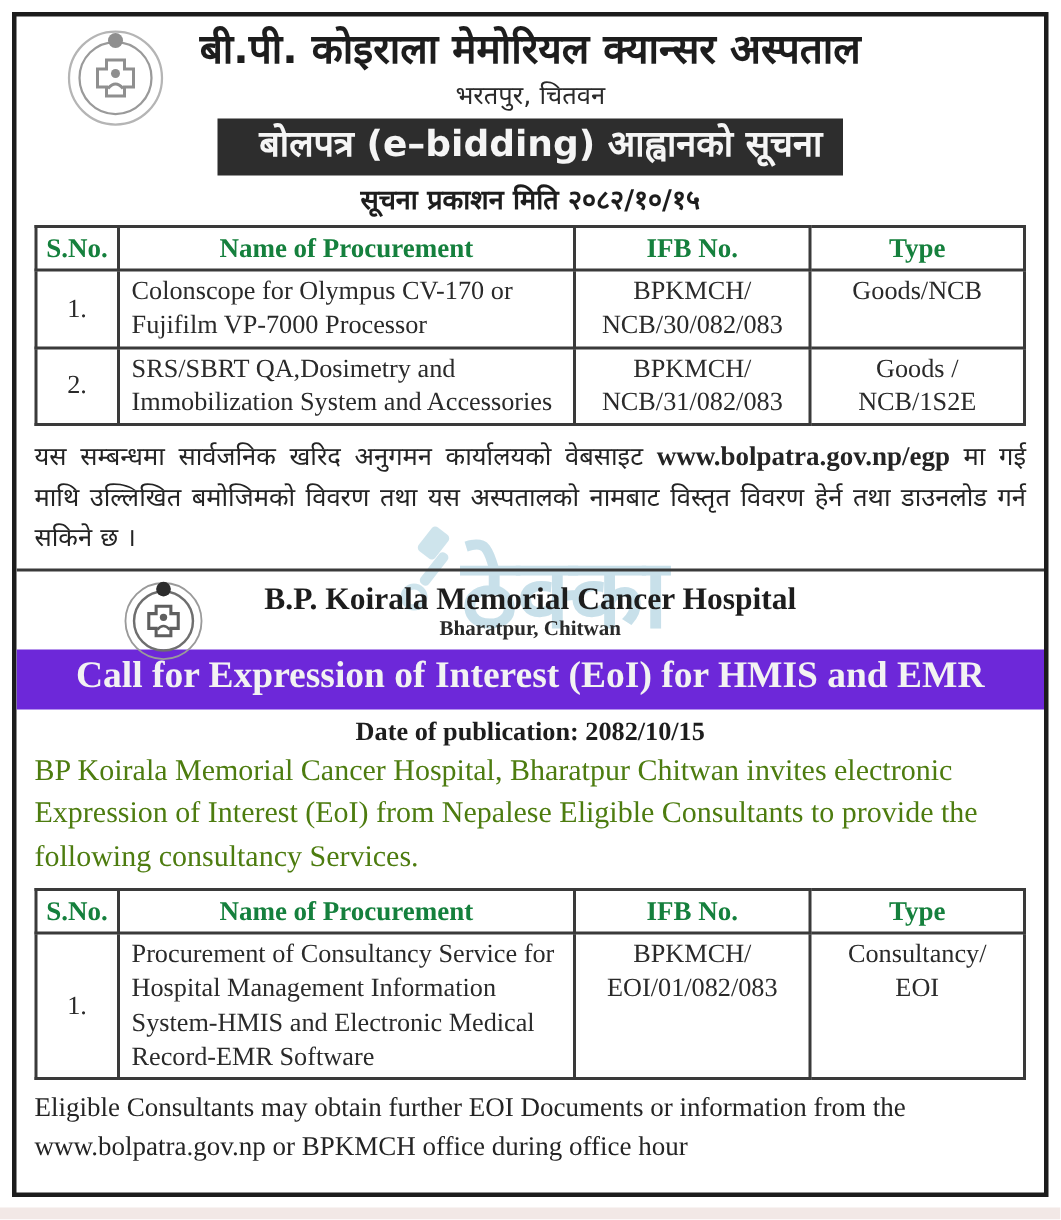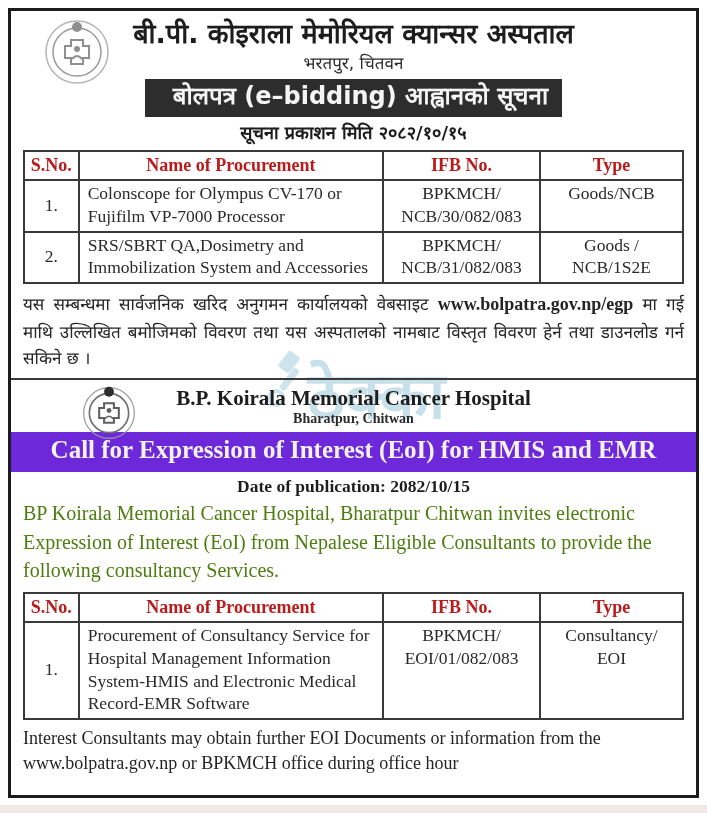--- a/index.html
+++ b/index.html
@@ -51,21 +51,21 @@
   }
   
   table.proc {
     width:100%; border-collapse:collapse; border:2px solid #3a3a3a;
     margin:0 0 6px 0;
   }
   table.proc th, table.proc td {
     border:2px solid #3a3a3a; padding:1px 8px 3px 8px;
     font-size:17.5px; line-height:1.3; color:#2a2a2a;
   }
-  table.proc th { font-size:18px; font-weight:bold; text-align:center; padding:2px 4px; color:#b91c1c; }
+  table.proc th { font-size:18px; font-weight:bold; text-align:center; padding:2px 4px; color:#15803d; }
   col.c-sno  { width:8.3%; }
   col.c-name { width:46.2%; }
   col.c-ifb  { width:23.8%; }
   col.c-type { width:21.7%; }
   td.sno  { text-align:center; vertical-align:middle; }
   td.name { text-align:left;   vertical-align:top; }
   td.ifb  { text-align:center;   vertical-align:top; padding-left:14px; }
   td.type { text-align:center; vertical-align:top; }
   .cell-line { display:block; }
   
@@ -214,18 +214,18 @@
           <span class="cell-line">EOI/01/082/083</span>
         </td>
         <td class="type">
           <span class="cell-line">Consultancy/</span>
           <span class="cell-line">EOI</span>
         </td>
       </tr>
     </tbody>
       </table>
 
-    <div class="footer-note">Interest Consultants may obtain further EOI Documents or information from the www.bolpatra.gov.np or BPKMCH office during office hour</div>
+    <div class="footer-note">Eligible Consultants may obtain further EOI Documents or information from the www.bolpatra.gov.np or BPKMCH office during office hour</div>
 
   </div>
 </div>
 
 <div class="bottom-strip"></div>
 
 </body></html>

